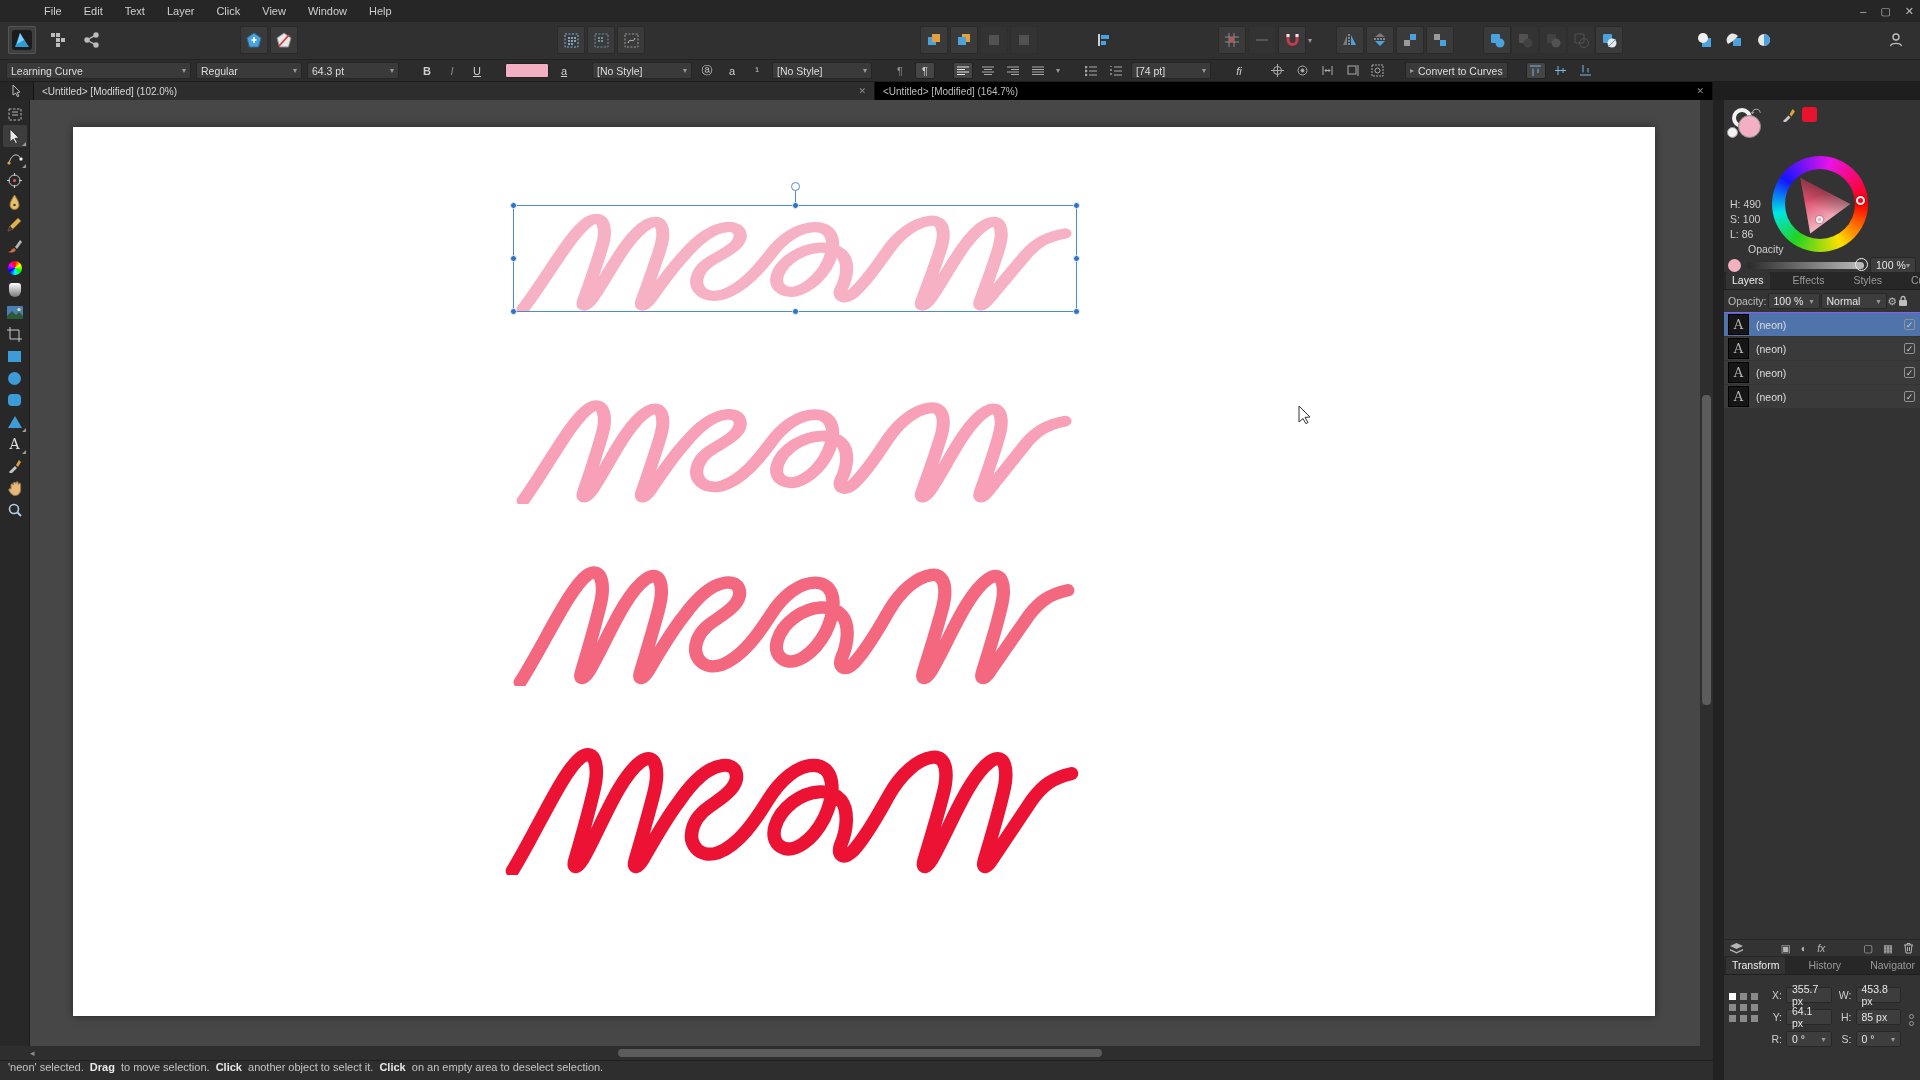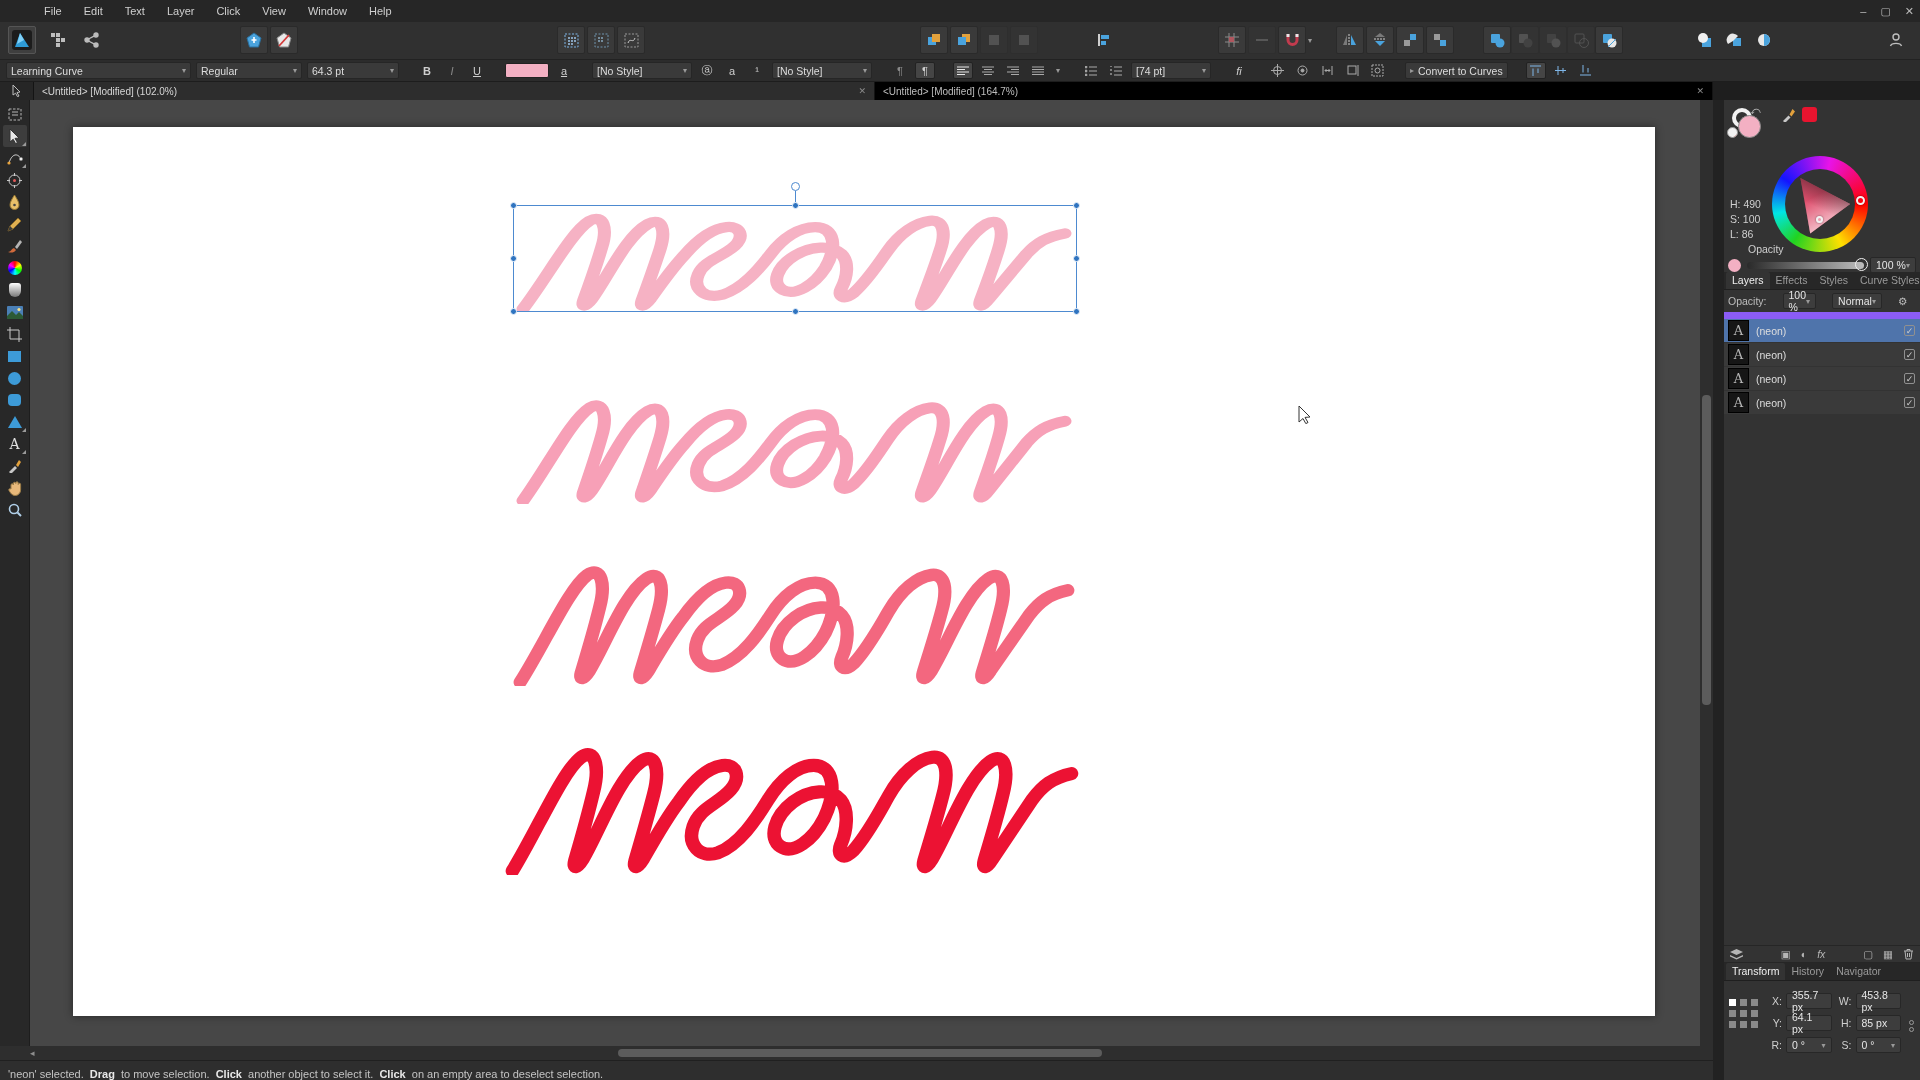--- a/index.html
+++ b/index.html
@@ -56,27 +56,27 @@
   .rot-handle { position:absolute; width:9px; height:9px; border:1.5px solid #4d8ad0; border-radius:50%; background:transparent; }
 
   
   .vscroll { position:absolute; left:1700px; top:100px; width:13px; height:948px; background:#2e2e2e; z-index:21; }
   .vthumb { position:absolute; left:2px; width:9px; border-radius:4px; background:#5c5c5c; }
   .hscroll { position:absolute; left:0px; top:1046px; width:1714px; height:14px; background:#2e2e2e; z-index:21; }
   .hthumb { position:absolute; top:3px; height:8px; border-radius:4px; background:#5c5c5c; }
   .scroll-arrow { position:absolute; color:#8e8e8e; font-size:9px; top:2px; }
 
   .statusbar { position:absolute; left:0; top:1060px; width:1714px; height:20px; background:#2e2e2e;
-    border-top:1px solid #202020; display:flex; align-items:flex-end; padding-left:8px; color:#c4c4c4; z-index:22; }
+    border-top:1px solid #202020; display:flex; align-items:flex-start; padding-left:8px; color:#c4c4c4; z-index:22; }
   .statusbar b { color:#e8e8e8; margin:0 3px; }
 
   
   .divider-strip { position:absolute; left:1713px; top:82px; width:11px; height:998px; background:#222; z-index:23; }
   .panel { position:absolute; left:1724px; top:82px; width:196px; height:998px; background:#333333; z-index:24; font-size:10.5px; }
-  .ptabs { height:18px; background:#272727; display:flex; align-items:flex-start; gap:0; padding:0 2px; border-bottom:1px solid #1f1f1f; }
+  .ptabs { height:18px; background:#272727; display:flex; align-items:flex-start; gap:17px; padding:0 2px; border-bottom:1px solid #1f1f1f; }
   .ptab { padding:2px 6px 3px; color:#9a9a9a; font-size:10.5px; white-space:nowrap; }
   .ptab.on { background:#333333; color:#efefef; border-radius:2px 2px 0 0; }
   .ptabs .ham { margin-left:auto; color:#aaa; padding-right:4px; }
 
   .field { background:#3d3d3d; border:1px solid #272727; border-radius:2px; height:16px;
     display:flex; align-items:center; padding:0 5px; color:#e6e6e6; }
   .field .arr { margin-left:auto; color:#999; font-size:8px; }
 
   .layer-row { position:relative; height:23px; margin-bottom:1px; background:#3a3a3a; display:flex; align-items:center; }
   .layer-row.sel { background:#4f74ab; }
@@ -680,21 +680,21 @@
     </div>
   </div>
 
   <div class="ptabs">
     <span class="ptab on">Layers</span>
     <span class="ptab">Effects</span>
     <span class="ptab">Styles</span>
     <span class="ptab">Curve Styles</span>
 
   </div>
-  <div style="display:flex;align-items:center;gap:16px;padding:3px 4px;border-bottom:7px solid #8b5cf6">
+  <div style="display:flex;align-items:center;gap:1px;padding:3px 4px;border-bottom:1px solid #8b5cf6">
     <span style="color:#bdbdbd">Opacity:</span>
     <div class="field" style="width:52px">
         <span>100 %</span>
         <span class="arr">▾</span>
       </div>
     <div class="field" style="width:66px">
         <span>Normal</span>
         <span class="arr">▾</span>
       </div>
     <span style="color:#bdbdbd">⚙</span>

